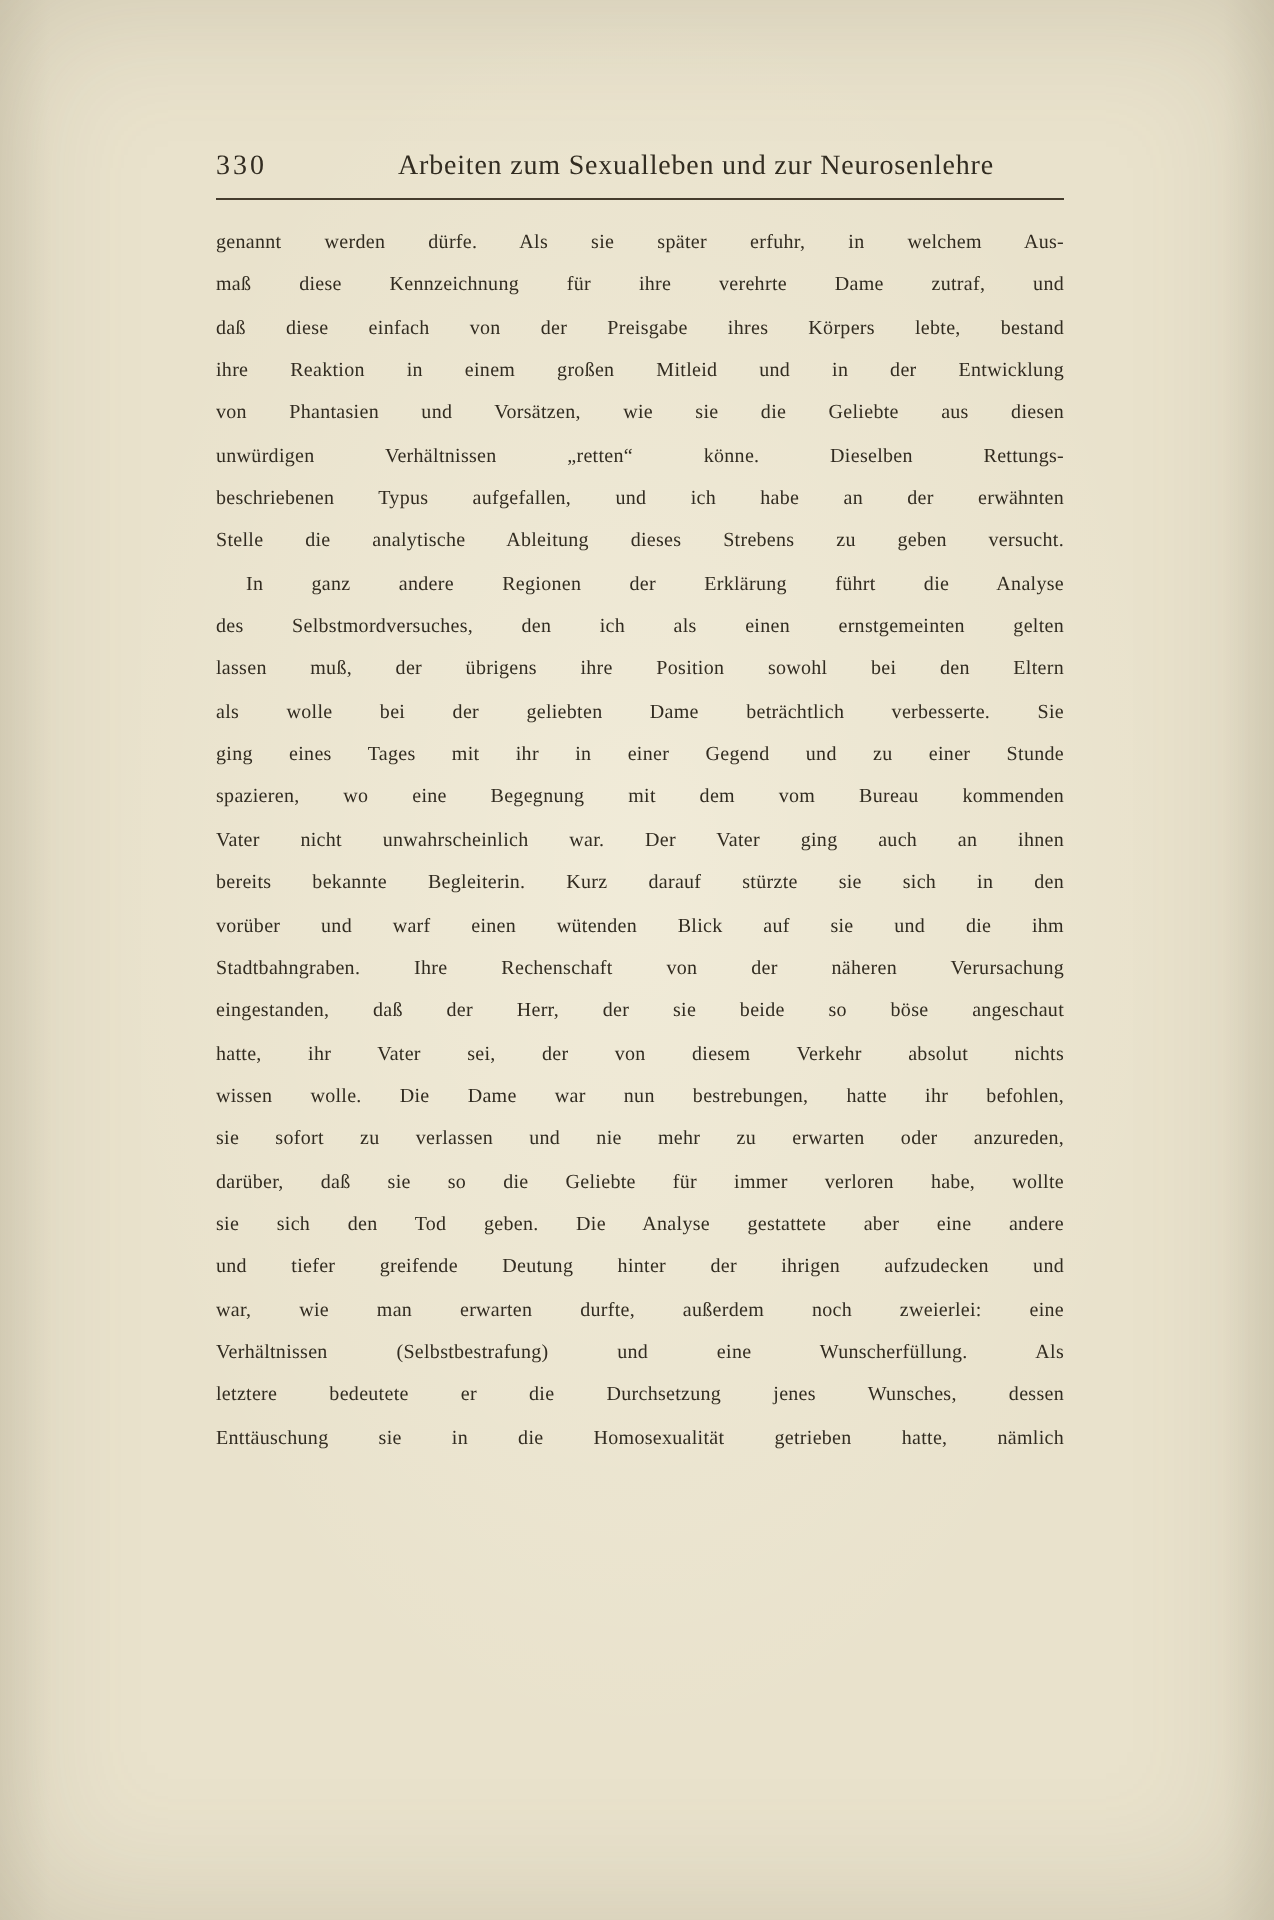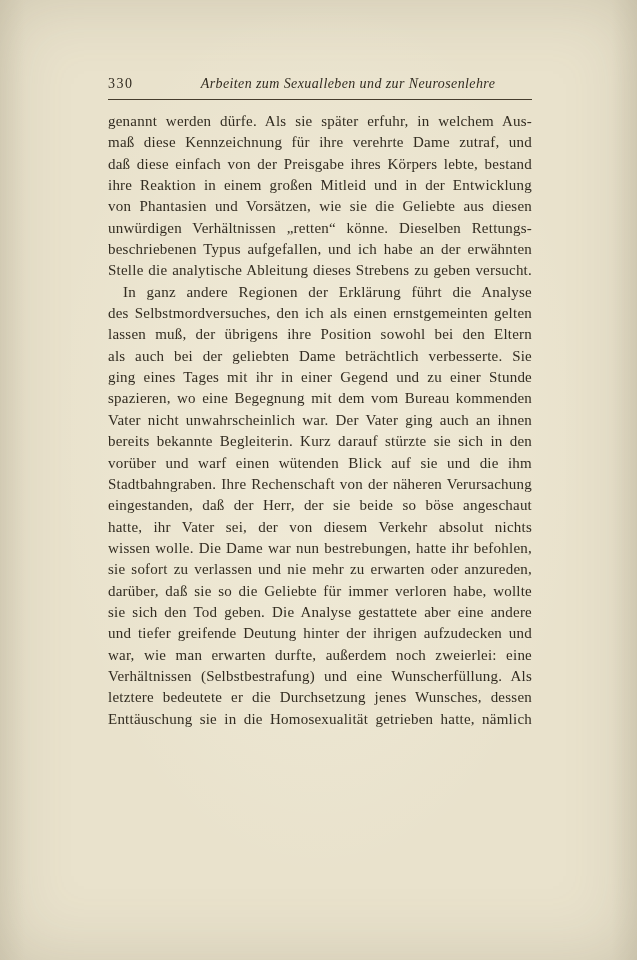--- a/index.html
+++ b/index.html
@@ -32,34 +32,33 @@
     align-items: flex-end;
     font-size: 14px;
   }
   .page-number {
     width: 56px;
     letter-spacing: 1.5px;
   }
   .running-title {
     flex: 1;
     text-align: center;
-    font-style: italic;
     letter-spacing: 0.4px;
     white-space: nowrap;
   }
   .header-rule {
     border: 0;
     border-top: 1.2px solid #453c2d;
     margin: 7px 0 0 0;
   }
   .body-text {
     margin-top: 11px;
   }
   .line {
-    font-size: 15px;
+    font-size: 10px;
     line-height: 21.35px;
     letter-spacing: 0.015em;
     text-align: justify;
     text-align-last: justify;
     -moz-text-align-last: justify;
     hyphens: none;
     white-space: normal;
   }
   .line.indent {
     text-indent: 15px;
@@ -83,21 +82,21 @@
           <div class="line">ihre Reaktion in einem großen Mitleid und in der Entwicklung</div>
           <div class="line">von Phantasien und Vorsätzen, wie sie die Geliebte aus diesen</div>
           <div class="line">unwürdigen Verhältnissen „retten“ könne. Dieselben Rettungs-</div>
           <div class="line">beschriebenen Typus aufgefallen, und ich habe an der erwähnten</div>
           <div class="line">Stelle die analytische Ableitung dieses Strebens zu geben versucht.</div>
         </div>
         <div>
           <div class="line indent">In ganz andere Regionen der Erklärung führt die Analyse</div>
           <div class="line">des Selbstmordversuches, den ich als einen ernstgemeinten gelten</div>
           <div class="line">lassen muß, der übrigens ihre Position sowohl bei den Eltern</div>
-          <div class="line">als auch bei der geliebten Dame beträchtlich verbesserte. Sie</div>
+          <div class="line">als wolle bei der geliebten Dame beträchtlich verbesserte. Sie</div>
           <div class="line">ging eines Tages mit ihr in einer Gegend und zu einer Stunde</div>
           <div class="line">spazieren, wo eine Begegnung mit dem vom Bureau kommenden</div>
           <div class="line">Vater nicht unwahrscheinlich war. Der Vater ging auch an ihnen</div>
           <div class="line">bereits bekannte Begleiterin. Kurz darauf stürzte sie sich in den</div>
           <div class="line">vorüber und warf einen wütenden Blick auf sie und die ihm</div>
           <div class="line">Stadtbahngraben. Ihre Rechenschaft von der näheren Verursachung</div>
           <div class="line">eingestanden, daß der Herr, der sie beide so böse angeschaut</div>
           <div class="line">hatte, ihr Vater sei, der von diesem Verkehr absolut nichts</div>
           <div class="line">wissen wolle. Die Dame war nun bestrebungen, hatte ihr befohlen,</div>
           <div class="line">sie sofort zu verlassen und nie mehr zu erwarten oder anzureden,</div>

